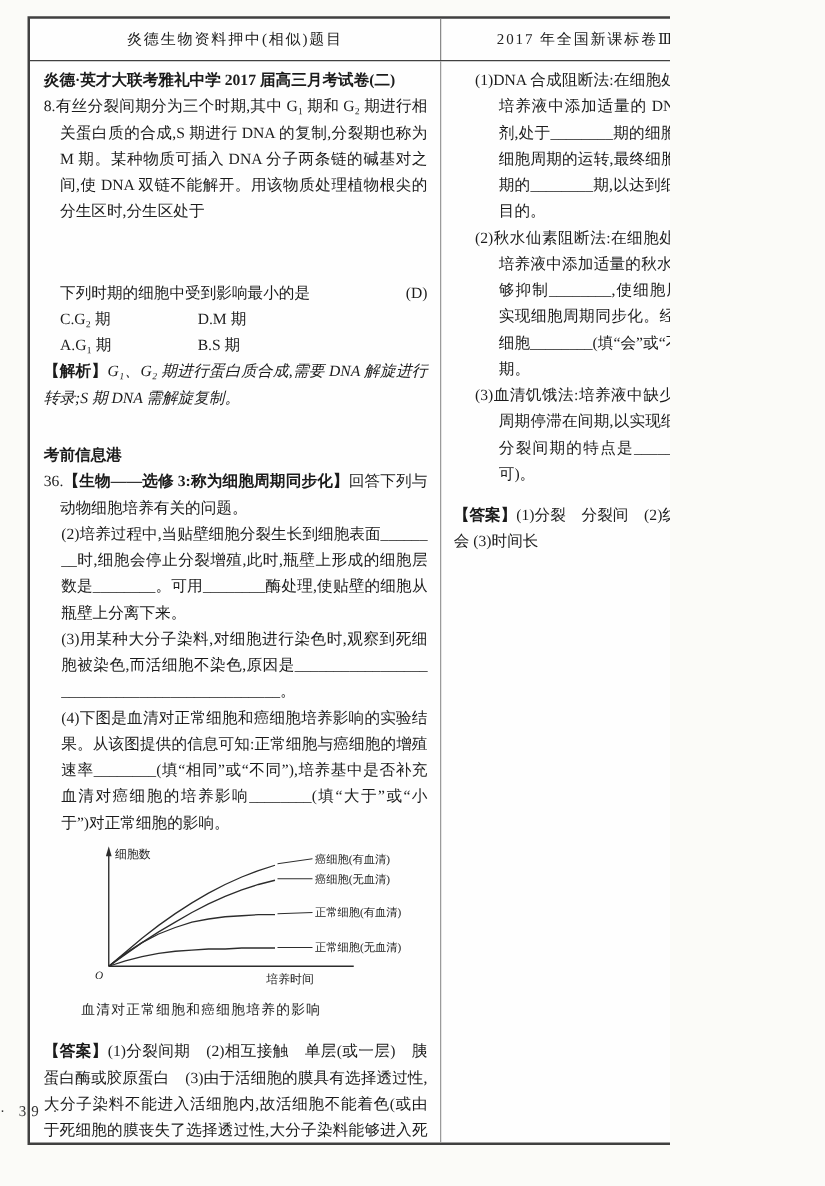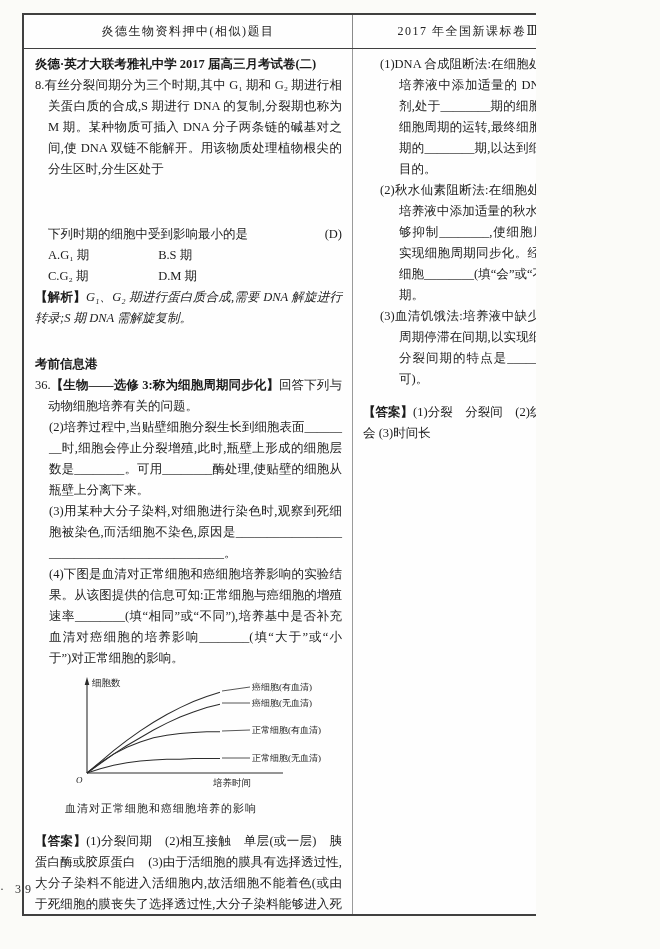--- a/index.html
+++ b/index.html
@@ -51,26 +51,26 @@
 
       <div class="col col-left">
         <p class="bold">炎德·英才大联考雅礼中学 2017 届高三月考试卷(二)</p>
 
         <p class="hang13">8.有丝分裂间期分为三个时期,其中 G₁ 期和 G₂ 期进行相关蛋白质的合成,S 期进行 DNA 的复制,分裂期也称为 M 期。某种物质可插入 DNA 分子两条链的碱基对之间,使 DNA 双链不能解开。用该物质处理植物根尖的分生区时,分生区处于</p>
         <div class="flex-line">
           <span>下列时期的细胞中受到影响最小的是</span>
           <span>(D)</span>
         </div>
         <div class="opt-row">
+          <span class="opt-a">C.G₂ 期</span>
+          <span>D.M 期</span>
+        </div>
+        <div class="opt-row">
           <span class="opt-a">A.G₁ 期</span>
           <span>B.S 期</span>
-        </div>
-        <div class="opt-row">
-          <span class="opt-a">C.G₂ 期</span>
-          <span>D.M 期</span>
         </div>
 
         <p><span class="bold">【解析】</span><span class="kai">G₁、G₂ 期进行蛋白质合成,需要 DNA 解旋进行转录;S 期 DNA 需解旋复制。</span></p>
 
         <p class="sec-head">考前信息港</p>
 
         <p class="hang13"><span>36.</span><span class="bold">【生物——选修 3:称为细胞周期同步化】</span><span>回答下列与动物细胞培养有关的问题。</span></p>
 
         <p class="ind14">(2)培养过程中,当贴壁细胞分裂生长到细胞表面________时,细胞会停止分裂增殖,此时,瓶壁上形成的细胞层数是________。可用________酶处理,使贴壁的细胞从瓶壁上分离下来。</p>
         <p class="ind14">(3)用某种大分子染料,对细胞进行染色时,观察到死细胞被染色,而活细胞不染色,原因是_____________________________________________。</p>

